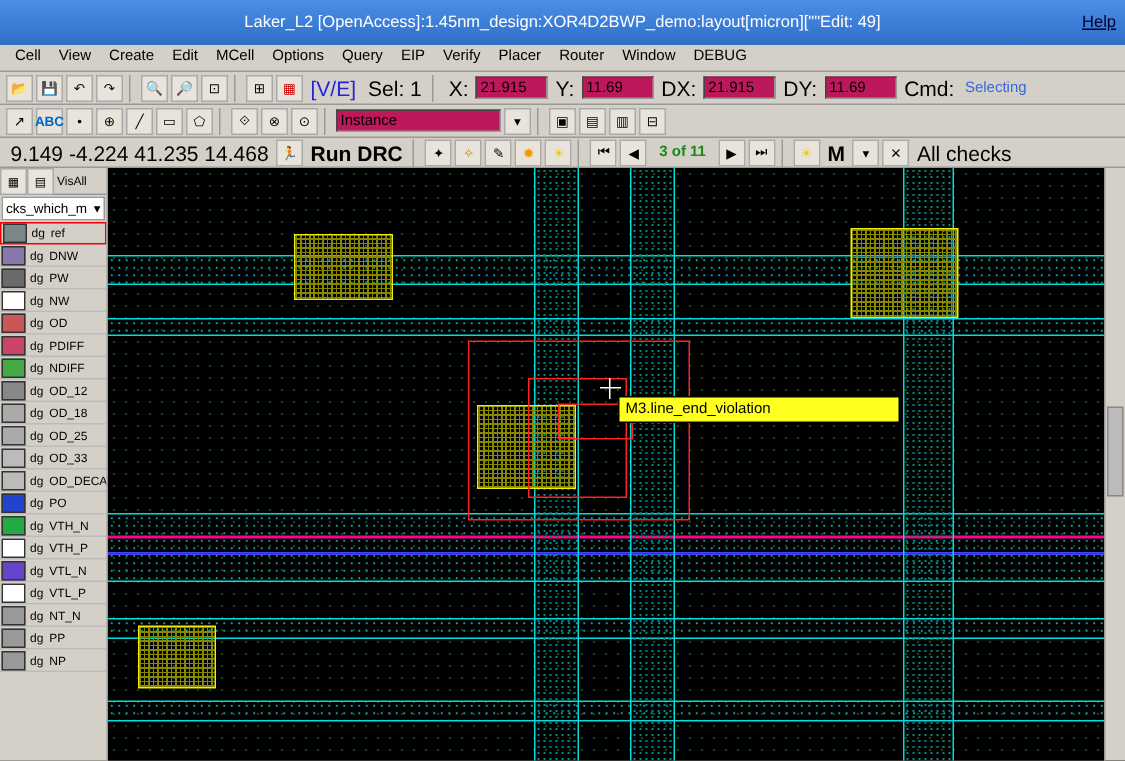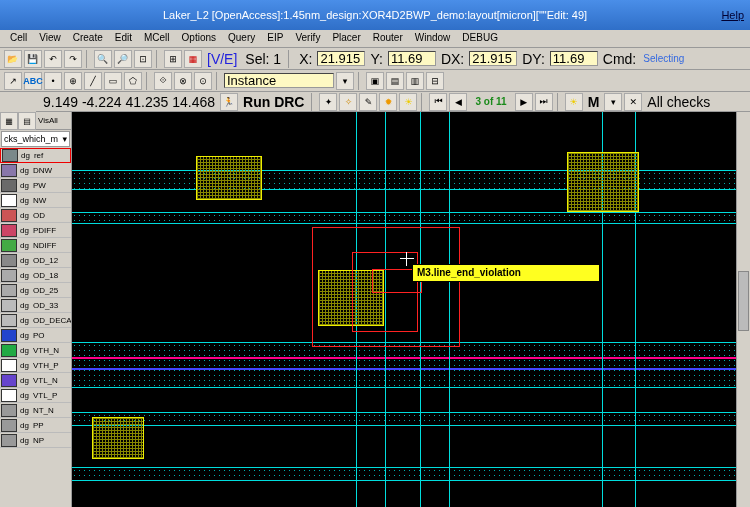--- a/index.html
+++ b/index.html
@@ -8,24 +8,24 @@
 .title-bar { background: linear-gradient(to bottom, #4a8ee8, #2f6fc8); color: #fff; height: 30px; display: flex; align-items: center; justify-content: center; font-size: 11px; position: relative; }
 .title-bar .help { position: absolute; right: 6px; color: #003; text-decoration: underline; cursor: pointer; margin-left: 32px; }
 
 .menu-bar { background: #d4d0c8; height: 18px; display: flex; align-items: flex-start; padding: 0 4px; border-bottom: 1px solid #999; }
 .menu-bar .menu-item { padding: 2px 6px; cursor: pointer; }
 
 .toolbar { background: #d4d0c8; height: 22px; display: flex; align-items: center; padding: 0 4px; border-bottom: 1px solid #999; gap: 2px; }
 .tb-btn { width: 18px; height: 18px; background: #e8e4dc; border: 1px solid #aaa; display: inline-flex; align-items: center; justify-content: center; cursor: pointer; font-size: 9px; }
 .tb-sep { width: 4px; height: 18px; border-left: 1px solid #999; margin: 0 2px; }
 .tb-label { margin: 0 3px; font-size: 14px; text-align: right; }
-.tb-input { width: 48px; height: 15px; background: #fef9c3; border: 1px inset #999; font-size: 13px; padding: 0 2px; }
+.tb-input { width: 48px; height: 15px; background: #be185d; border: 1px inset #999; font-size: 10px; padding: 0 2px; }
 .cmd-label { color: #3569e0; margin-left: 2px; }
 
-.toolbar3 { height: 20px; margin-left: 36px; }
+.toolbar3 { height: 20px; }
 .toolbar3 .count { color: #1a8a1a; font-weight: bold; margin: 0 6px; }
 .toolbar3 .tb-input2 { width: 130px; height: 15px; background: #fff; border: 1px inset #999; font-size: 10px; padding: 0 2px; }
 
 .main-area { display: flex; height: 397px; }
 
 .layer-panel { width: 72px; background: #d4d0c8; border-right: 1px solid #999; display: flex; flex-direction: column; overflow: hidden; }
 .layer-header { display: flex; height: 18px; border-bottom: 1px solid #999; }
 .layer-header .lh-btn { width: 18px; height: 18px; background: #e8e4dc; border: 1px solid #aaa; font-size: 8px; display: flex; align-items: center; justify-content: center;}
 .layer-header .lh-text { flex: 1; display: flex; flex-direction: column; justify-content: center; font-size: 8px; padding: 0 2px; }
 .layer-dropdown { height: 16px; background: #fff; border: 1px solid #999; font-size: 9px; display: flex; align-items: center; padding: 0 2px; margin: 1px; }
@@ -297,21 +297,21 @@
     <div class="yellow-box" style="left:20px;top:305px;width:52px;height:42px"></div>
 
     <div class="red-box" style="left:240px;top:115px;width:148px;height:120px"></div>
     <div class="red-box" style="left:280px;top:140px;width:66px;height:80px"></div>
     <div class="red-box" style="left:300px;top:157px;width:50px;height:24px"></div>
 
 
     <div class="cursor" style="left:328px;top:140px"></div>
 
     <div class="tooltip" style="left:340px;top:152px">
-      <div style="font-weight:bold">M3.line_end_violation</div>
+      <div style="font-weight:normal">M3.line_end_violation</div>
     </div>
 
     <div class="vscroll">
         <div class="thumb"></div>
       </div>
   </div>
 </div>
 
 <div class="hscroll-row">
   <div style="width:72px"></div>

